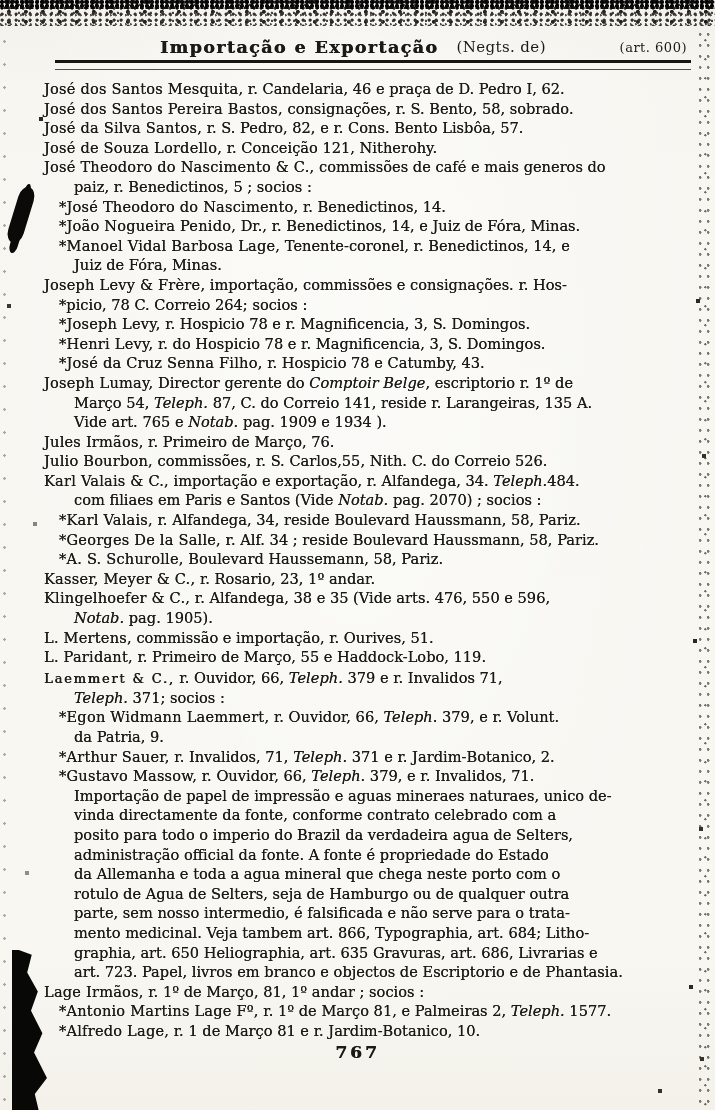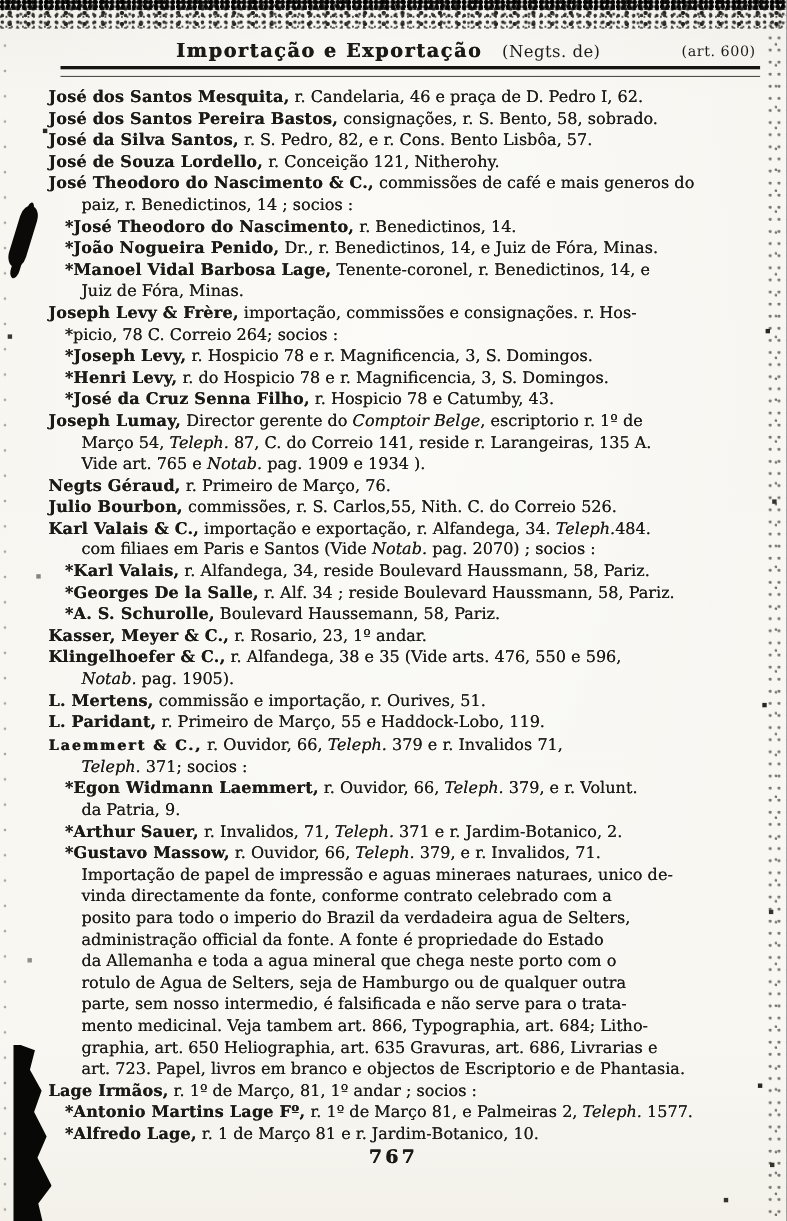--- a/index.html
+++ b/index.html
@@ -89,21 +89,21 @@
   .content{
     margin:9px 14px 0 44px;
     text-shadow:0 0 .45px rgba(25,23,20,.9);
   }
   .line{
     height:19.6px;line-height:19.6px;
     font-size:14.6px;white-space:nowrap;
   }
   .line.cont{padding-left:30px;}
   .line.socio{padding-left:15px;}
-  .line b.lead{font-weight:bold;letter-spacing:.2px;}
+  .line b.lead{font-weight:normal;letter-spacing:.2px;}
   .line.display{height:21px;line-height:21px;}
   .line.display b.lead{font-size:13px;letter-spacing:1.8px;text-shadow:.6px 0 0 currentColor;}
   .line i{font-style:italic;}
   .page-number{
     text-align:center;font-weight:bold;font-size:17px;
     letter-spacing:3px;margin-top:1px;
     text-shadow:.5px 0 0 currentColor;
   }
 </style>
 </head>
@@ -125,34 +125,34 @@
     <span class="header-article">(art. 600)</span>
   </div>
   <div class="header-rule"></div>
 
   <div class="content">
       <div class="line entry"><b class="lead">José dos Santos Mesquita,</b> r. Candelaria, 46 e praça de D. Pedro I, 62.</div>
       <div class="line entry"><b class="lead">José dos Santos Pereira Bastos,</b> consignações, r. S. Bento, 58, sobrado.</div>
       <div class="line entry"><b class="lead">José da Silva Santos,</b> r. S. Pedro, 82, e r. Cons. Bento Lisbôa, 57.</div>
       <div class="line entry"><b class="lead">José de Souza Lordello,</b> r. Conceição 121, Nitherohy.</div>
       <div class="line entry"><b class="lead">José Theodoro do Nascimento &amp; C.,</b> commissões de café e mais generos do</div>
-      <div class="line cont">paiz, r. Benedictinos, 14 ; socios :</div>
+      <div class="line cont">paiz, r. Benedictinos, 5 ; socios :</div>
       <div class="line socio"><b class="lead">*José Theodoro do Nascimento,</b> r. Benedictinos, 14.</div>
       <div class="line socio"><b class="lead">*João Nogueira Penido,</b> Dr., r. Benedictinos, 14, e Juiz de Fóra, Minas.</div>
       <div class="line socio"><b class="lead">*Manoel Vidal Barbosa Lage,</b> Tenente-coronel, r. Benedictinos, 14, e</div>
       <div class="line cont">Juiz de Fóra, Minas.</div>
       <div class="line entry"><b class="lead">Joseph Levy &amp; Frère,</b> importação, commissões e consignações. r. Hos-</div>
       <div class="line socio">*picio, 78 C. Correio 264; socios :</div>
       <div class="line socio"><b class="lead">*Joseph Levy,</b> r. Hospicio 78 e r. Magnificencia, 3, S. Domingos.</div>
       <div class="line socio"><b class="lead">*Henri Levy,</b> r. do Hospicio 78 e r. Magnificencia, 3, S. Domingos.</div>
       <div class="line socio"><b class="lead">*José da Cruz Senna Filho,</b> r. Hospicio 78 e Catumby, 43.</div>
       <div class="line entry"><b class="lead">Joseph Lumay,</b> Director gerente do <i>Comptoir Belge</i>, escriptorio r. 1º de</div>
       <div class="line cont">Março 54, <i>Teleph.</i> 87, C. do Correio 141, reside r. Larangeiras, 135 A.</div>
       <div class="line cont">Vide art. 765 e <i>Notab.</i> pag. 1909 e 1934 ).</div>
-      <div class="line entry"><b class="lead">Negts Géraud,</b> r. Primeiro de Março, 76.</div>
+      <div class="line entry"><b class="lead">Jules Irmãos,</b> r. Primeiro de Março, 76.</div>
       <div class="line entry"><b class="lead">Julio Bourbon,</b> commissões, r. S. Carlos,55, Nith. C. do Correio 526.</div>
       <div class="line entry"><b class="lead">Karl Valais &amp; C.,</b> importação e exportação, r. Alfandega, 34. <i>Teleph.</i>484.</div>
       <div class="line cont">com filiaes em Paris e Santos (Vide <i>Notab.</i> pag. 2070) ; socios :</div>
       <div class="line socio"><b class="lead">*Karl Valais,</b> r. Alfandega, 34, reside Boulevard Haussmann, 58, Pariz.</div>
       <div class="line socio"><b class="lead">*Georges De la Salle,</b> r. Alf. 34 ; reside Boulevard Haussmann, 58, Pariz.</div>
       <div class="line socio"><b class="lead">*A. S. Schurolle,</b> Boulevard Haussemann, 58, Pariz.</div>
       <div class="line entry"><b class="lead">Kasser, Meyer &amp; C.,</b> r. Rosario, 23, 1º andar.</div>
       <div class="line entry"><b class="lead">Klingelhoefer &amp; C.,</b> r. Alfandega, 38 e 35 (Vide arts. 476, 550 e 596,</div>
       <div class="line cont"><i>Notab.</i> pag. 1905).</div>
       <div class="line entry"><b class="lead">L. Mertens,</b> commissão e importação, r. Ourives, 51.</div>

